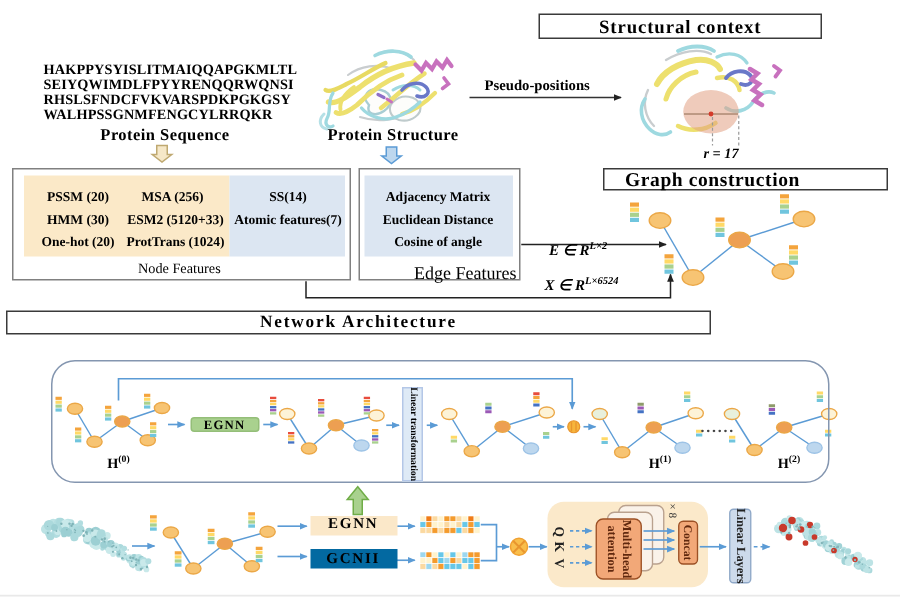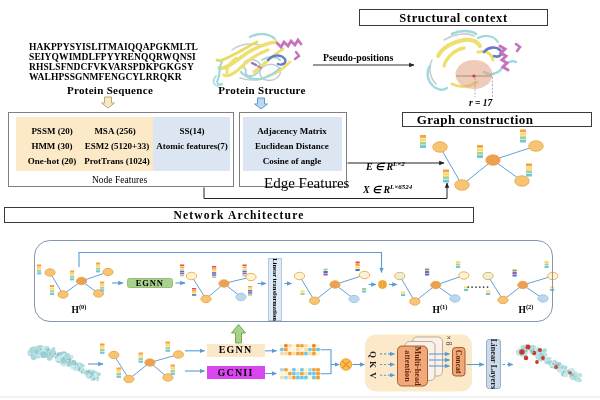--- a/index.html
+++ b/index.html
@@ -658,31 +658,31 @@
 <div class="lbl" style="left:22px;top:141px;width:60px;font-size:9px">HMM (30)</div>
 <div class="lbl" style="left:80px;top:141px;width:74px;font-size:9px">ESM2 (5120+33)</div>
 <div class="lbl" style="left:22px;top:155.5px;width:60px;font-size:9px">One-hot (20)</div>
 <div class="lbl" style="left:80px;top:155.5px;width:74px;font-size:9px">ProtTrans (1024)</div>
 <div class="lbl" style="left:162px;top:125.5px;width:60px;font-size:9px">SS(14)</div>
 <div class="lbl" style="left:152px;top:141px;width:80px;font-size:9px">Atomic features(7)</div>
 <div class="lbl" style="left:252px;top:125.5px;width:80px;font-size:9px">Adjacency Matrix</div>
 <div class="lbl" style="left:252px;top:141px;width:80px;font-size:9px">Euclidean Distance</div>
 <div class="lbl" style="left:252px;top:155.5px;width:80px;font-size:9px">Cosine of angle</div>
 <div class="t" style="left:92px;top:174.5px;font-size:9.5px">Node Features</div>
-<div class="t" style="left:264px;top:174.5px;font-size:15px">Edge Features</div>
+<div class="t" style="left:276px;top:174.5px;font-size:12px">Edge Features</div>
 
 <div class="t" style="left:366px;top:160px;font-size:10px;font-style:italic;font-weight:bold">E ∈ R<sup style="font-size:7px">L×2</sup></div>
 <div class="t" style="left:363px;top:183px;font-size:10px;font-style:italic;font-weight:bold">X ∈ R<sup style="font-size:7px">L×6524</sup></div>
 
 <div class="hbox" style="left:402px;top:112px;width:190px;height:15px;font-size:13px;line-height:13.5px;letter-spacing:0.4px"><span style="position:relative;left:-22px">Graph construction</span></div>
 
 <div style="position:absolute;left:34px;top:240px;width:519px;height:82px;border:1.2px solid #8496B0;border-radius:16px;box-sizing:border-box"></div>
 <div style="position:absolute;left:127px;top:277.5px;width:45.5px;height:10.5px;background:#A9D18E;border:1px solid #94BE78;border-radius:2.5px;box-sizing:border-box;text-align:center;font-weight:bold;font-size:8.5px;line-height:8.5px;letter-spacing:0.8px">EGNN</div>
 <div style="position:absolute;left:268px;top:258px;width:14px;height:63px;background:#DEEAF6;border:1px solid #B4C7E7;box-sizing:border-box"></div>
 <div class="t" style="left:268px;top:258px;width:14px;height:63px;display:flex;align-items:center;justify-content:center">
       <span style="transform:rotate(90deg);font-size:6.5px;font-weight:bold;white-space:nowrap">Linear transformation</span>
     </div>
 <div class="lbl" style="left:59px;top:303px;width:40px;font-size:9.5px">H<sup style="font-size:6.5px">(0)</sup></div>
 <div class="lbl" style="left:420px;top:303px;width:40px;font-size:9.5px">H<sup style="font-size:6.5px">(1)</sup></div>
 <div class="lbl" style="left:506px;top:303px;width:40px;font-size:9.5px">H<sup style="font-size:6.5px">(2)</sup></div>
 
 <div style="position:absolute;left:206.5px;top:344px;width:58px;height:12.5px;background:#FBE8C9;box-sizing:border-box;text-align:center;font-weight:bold;font-size:10px;line-height:12.5px;letter-spacing:1.2px">EGNN</div>
-<div style="position:absolute;left:206.5px;top:366px;width:58px;height:13px;background:#d946ef;box-sizing:border-box;text-align:center;font-weight:bold;font-size:10px;line-height:13px;letter-spacing:1.2px">GCNII</div>
+<div style="position:absolute;left:206.5px;top:366px;width:58px;height:13px;background:#0369a1;box-sizing:border-box;text-align:center;font-weight:bold;font-size:10px;line-height:13px;letter-spacing:1.2px">GCNII</div>
 </div>
 </body></html>

